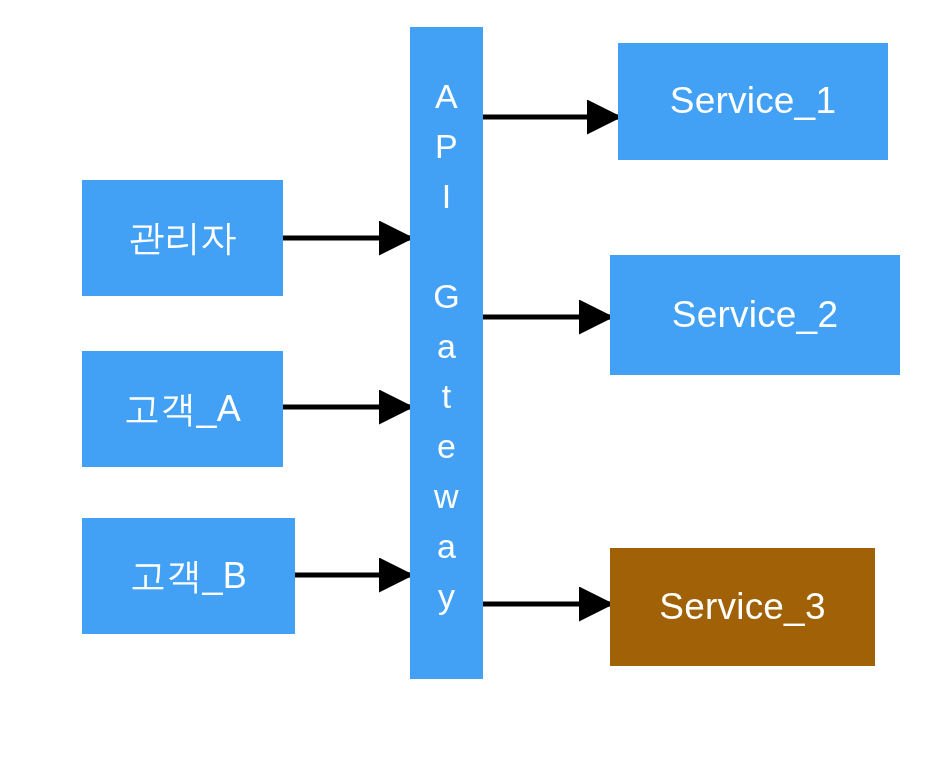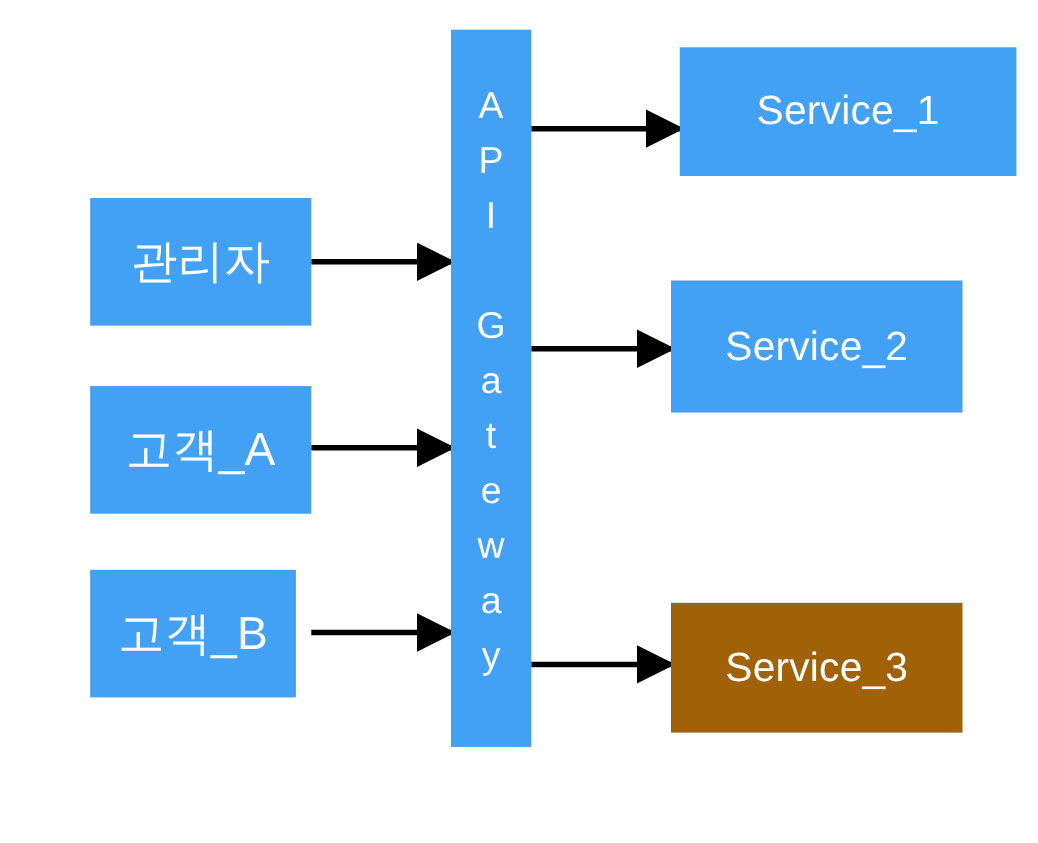--- a/index.html
+++ b/index.html
@@ -25,21 +25,21 @@
     align-items: center;
     justify-content: center;
     color: #ffffff;
     font-weight: 400;
     letter-spacing: 0.2px;
     text-align: center;
     line-height: 1.1;
     user-select: none;
   }
   .actor-node {
-    font-size: 42px;
+    font-size: 36px;
   }
   .service-node {
     font-size: 37px;
   }
   .gateway-node {
     flex-direction: column;
     justify-content: flex-start;
     padding-top: 44px;
     font-size: 34px;
   }
@@ -79,36 +79,36 @@
         <line x1="283" y1="575" x2="410" y2="575" stroke="#000000" stroke-width="5" marker-end="url(#arrowhead)"></line>
         <line x1="483" y1="117" x2="618" y2="117" stroke="#000000" stroke-width="5" marker-end="url(#arrowhead)"></line>
         <line x1="483" y1="317" x2="610" y2="317" stroke="#000000" stroke-width="5" marker-end="url(#arrowhead)"></line>
         <line x1="483" y1="604" x2="610" y2="604" stroke="#000000" stroke-width="5" marker-end="url(#arrowhead)"></line>
       </g>
   </svg>
 
   <div id="actors-group">
       <div class="node actor-node" style="left: 82px; top: 180px; width: 201px; height: 116px; background: rgb(66, 160, 245); color: rgb(255, 255, 255);">관리자</div>
       <div class="node actor-node" style="left: 82px; top: 351px; width: 201px; height: 116px; background: rgb(66, 160, 245); color: rgb(255, 255, 255); text-align: right;">고객_A</div>
-      <div class="node actor-node" style="left: 82px; top: 518px; width: 187px; height: 116px; background: rgb(66, 160, 245); color: rgb(255, 255, 255);">고객_B</div>
+      <div class="node actor-node" style="left: 82px; top: 518px; width: 213px; height: 116px; background: rgb(66, 160, 245); color: rgb(255, 255, 255);">고객_B</div>
     </div>
   <div id="gateway-group">
       <div class="node gateway-node" style="left: 410px; top: 27px; width: 73px; height: 652px; background: rgb(66, 160, 245); color: rgb(255, 255, 255);">
         <span class="gateway-letter">A</span>
         <span class="gateway-letter">P</span>
         <span class="gateway-letter">I</span>
         <span class="gateway-letter blank"> </span>
         <span class="gateway-letter">G</span>
         <span class="gateway-letter">a</span>
         <span class="gateway-letter">t</span>
         <span class="gateway-letter">e</span>
         <span class="gateway-letter">w</span>
         <span class="gateway-letter">a</span>
         <span class="gateway-letter">y</span>
       </div>
     </div>
   <div id="services-group">
-      <div class="node service-node" style="left: 618px; top: 43px; width: 306px; height: 117px; background: rgb(66, 160, 245); color: rgb(255, 255, 255);">Service_1</div>
-      <div class="node service-node" style="left: 610px; top: 255px; width: 265px; height: 120px; background: rgb(66, 160, 245); color: rgb(255, 255, 255);">Service_2</div>
+      <div class="node service-node" style="left: 618px; top: 43px; width: 270px; height: 117px; background: rgb(66, 160, 245); color: rgb(255, 255, 255);">Service_1</div>
+      <div class="node service-node" style="left: 610px; top: 255px; width: 290px; height: 120px; background: rgb(66, 160, 245); color: rgb(255, 255, 255);">Service_2</div>
       <div class="node service-node" style="left: 610px; top: 548px; width: 265px; height: 118px; background: #a16207; color: rgb(255, 255, 255);">Service_3</div>
     </div>
 
 </div>
 
 </body></html>

